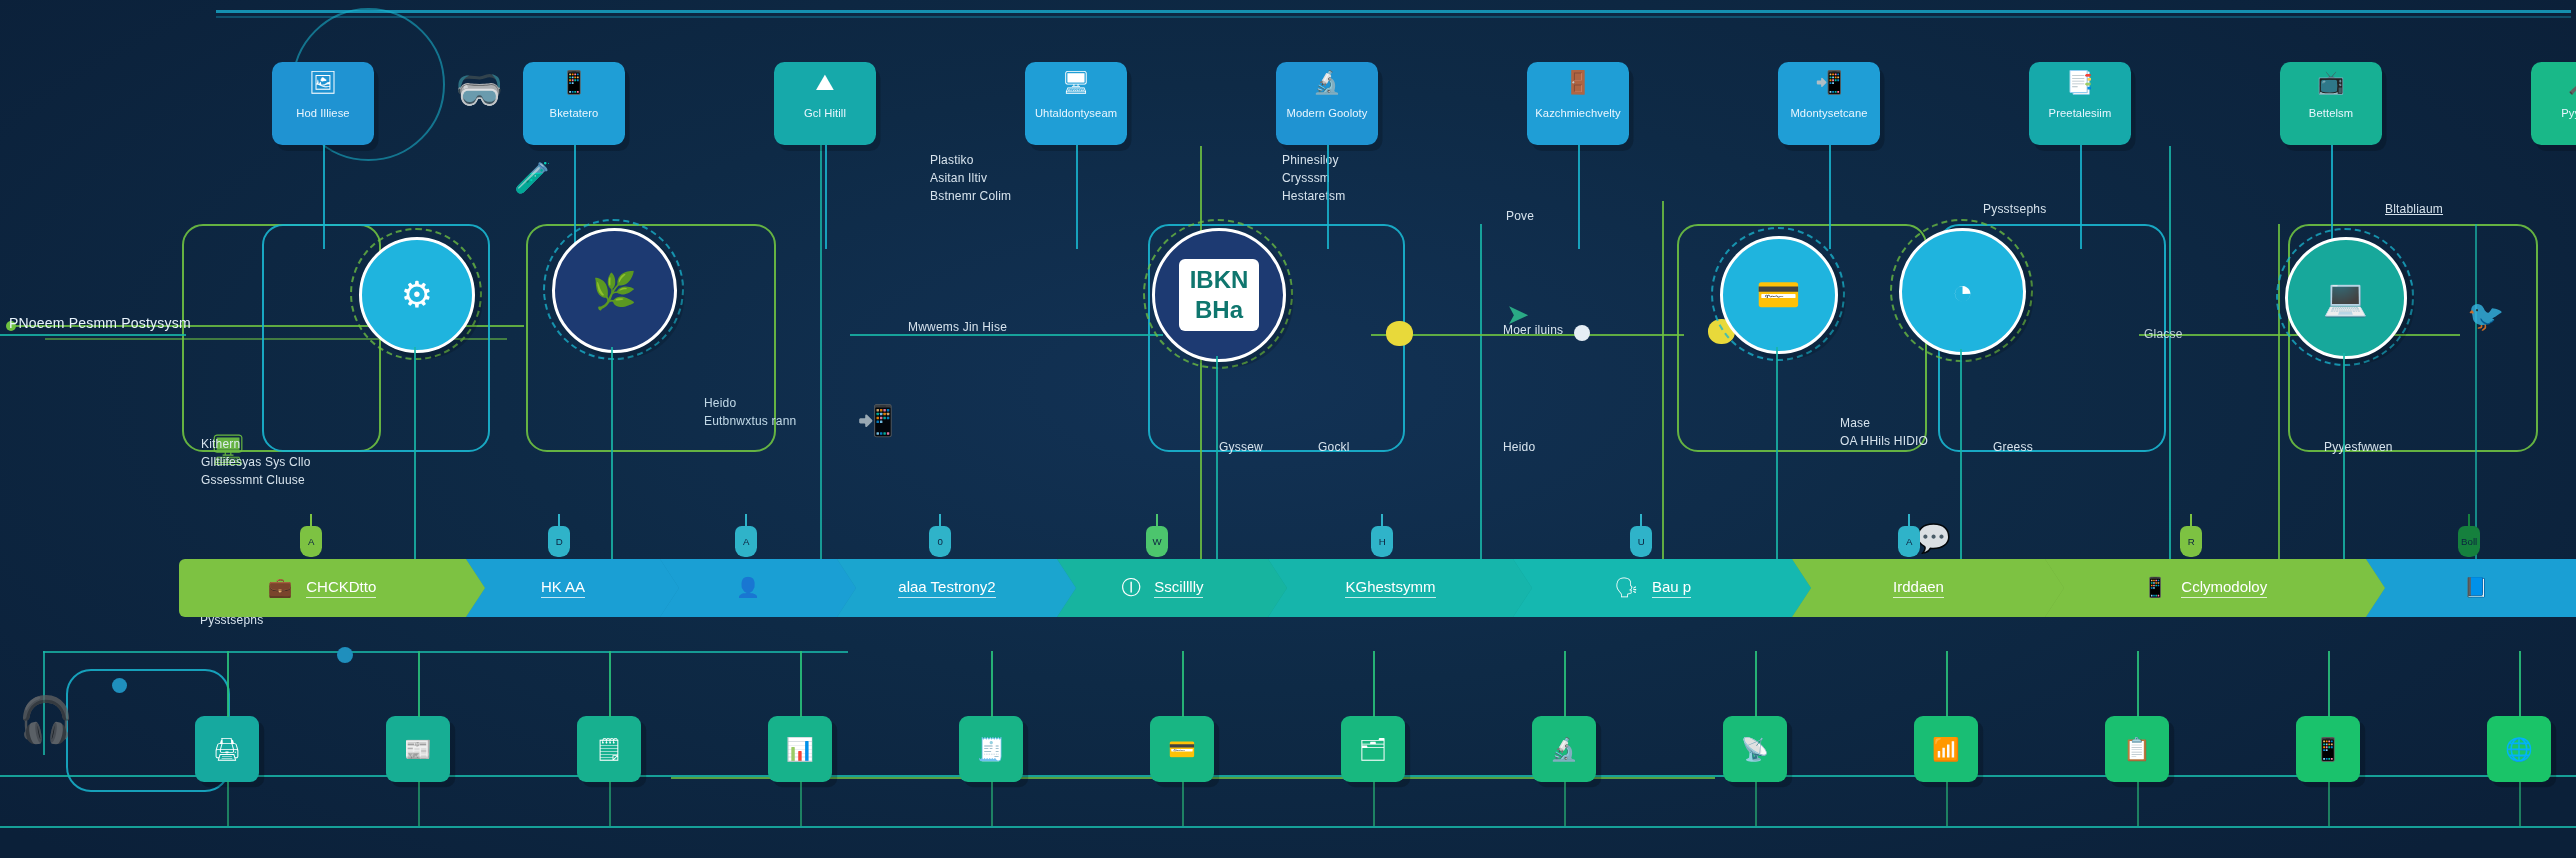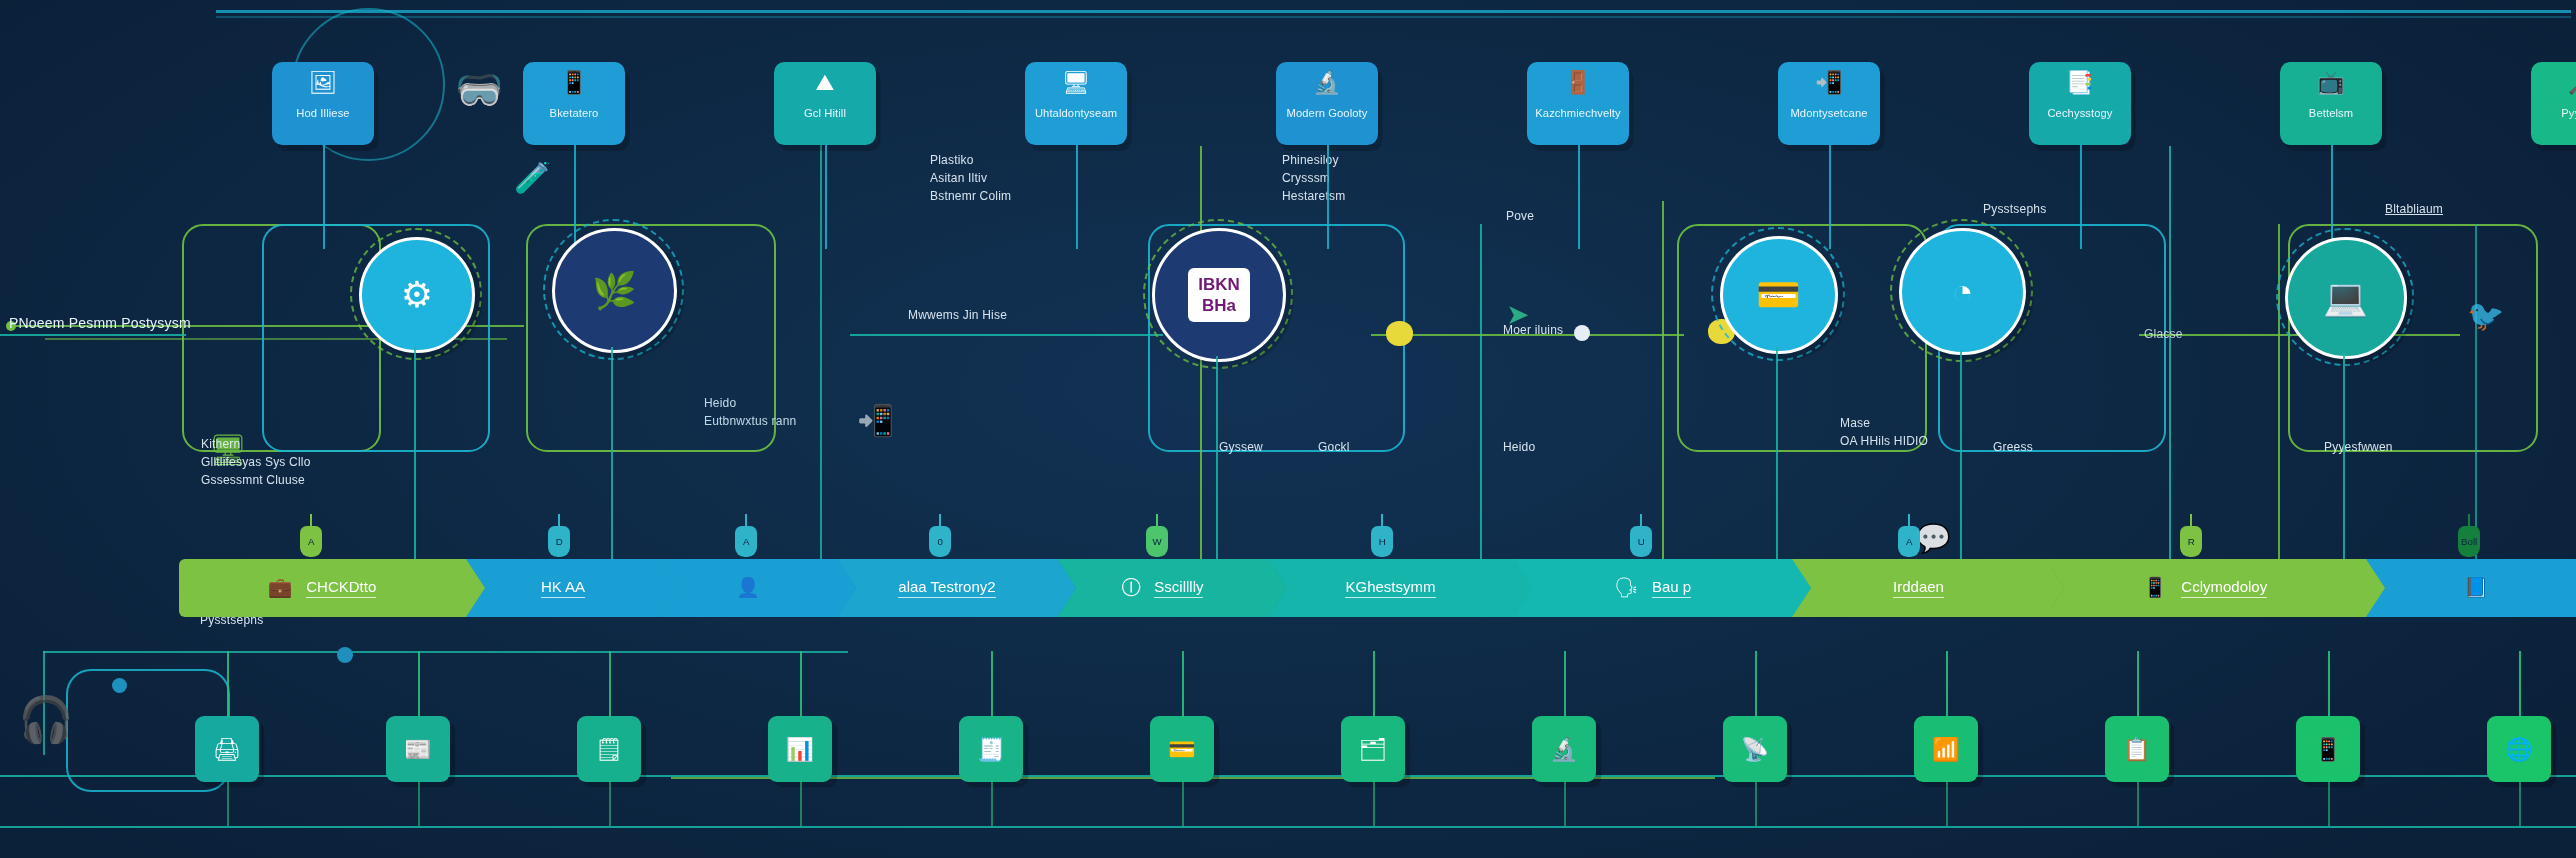--- a/index.html
+++ b/index.html
@@ -128,21 +128,21 @@
   <div class="lab" style="left:9px;top:313px;">PNoeem Pesmm Postysysm</div>
   <div class="lab sm" style="left:201px;top:435px;">Kithern
 Glltlifesyas Sys Cllo
 Gssessmnt Cluuse</div>
   <div class="lab sm" style="left:930px;top:151px;">Plastiko
 Asitan Iltiv
 Bstnemr Colim</div>
   <div class="lab sm" style="left:1282px;top:151px;">Phinesiloy
 Crysssm
 Hestaretsm</div>
-  <div class="lab sm" style="left:908px;top:306px;">Mwwems Jin Hise</div>
+  <div class="lab sm" style="left:908px;top:318px;">Mwwems Jin Hise</div>
   <div class="lab sm" style="left:1219px;top:438px;">Gyssew</div>
   <div class="lab sm" style="left:1318px;top:438px;">Gockl</div>
   <div class="lab sm" style="left:1506px;top:207px;">Pove</div>
   <div class="lab sm" style="left:1503px;top:321px;">Moer iluins</div>
   <div class="lab sm" style="left:1503px;top:438px;">Heido</div>
   <div class="lab sm" style="left:1983px;top:200px;">Pysstsephs</div>
   <div class="lab sm" style="left:1840px;top:414px;">Mase
 OA HHils HIDIO</div>
   <div class="lab sm" style="left:1993px;top:438px;">Greess</div>
   <div class="lab sm" style="left:2144px;top:325px;opacity:.8;">Glacse</div>
@@ -183,21 +183,21 @@
         <div class="cl">Kazchmiechvelty</div>
       </div>
       <div class="stem" style="left: 1578px; top: 145px; height: 104px;"></div>
       <div class="card" style="left: 1778px; background: rgb(31, 158, 214);">
         <div class="gl">📲</div>
         <div class="cl">Mdontysetcane</div>
       </div>
       <div class="stem" style="left: 1829px; top: 145px; height: 104px;"></div>
       <div class="card" style="left: 2029px; background: rgb(22, 169, 170);">
         <div class="gl">📑</div>
-        <div class="cl">Cechysstogy</div>
+        <div class="cl">Preetalesiim</div>
       </div>
       <div class="stem" style="left: 2080px; top: 145px; height: 104px;"></div>
       <div class="card" style="left: 2280px; background: rgb(23, 176, 148);">
         <div class="gl">📺</div>
         <div class="cl">Bettelsm</div>
       </div>
       <div class="stem" style="left: 2331px; top: 145px; height: 104px;"></div>
       <div class="card" style="left: 2531px; background: rgb(25, 184, 136);">
         <div class="gl">🔎</div>
         <div class="cl">Pyyerpg</div>
@@ -210,21 +210,21 @@
         <div class="ng">⚙</div>
       </div>
       <div class="wire v teal" style="left: 414px; top: 347px; height: 212px;"></div>
       <div class="halo t" style="left: 543px; top: 219px; width: 137px; height: 137px;"></div>
       <div class="node dark" style="left: 552px; top: 228px; width: 119px; height: 119px; background: rgb(29, 58, 114);">
         <div class="ng">🌿</div>
       </div>
       <div class="wire v teal" style="left: 611px; top: 347px; height: 212px;"></div>
       <div class="halo" style="left: 1143px; top: 219px; width: 146px; height: 146px;"></div>
       <div class="node dark" style="left: 1152px; top: 228px; width: 128px; height: 128px; background: rgb(29, 58, 114);">
-        <div style="background: rgb(255, 255, 255); color: #701a75; border-radius: 6px; padding: 6px 10.4px; font-size: 17px; font-weight: bold; line-height: 1.25; text-align: center; white-space: pre-line;">IBKN
+        <div style="background: rgb(255, 255, 255); color: #0f766e; border-radius: 6px; padding: 6px 10.4px; font-size: 24px; font-weight: bold; line-height: 1.25; text-align: center; white-space: pre-line;">IBKN
 BHa</div>
       </div>
       <div class="wire v teal" style="left: 1216px; top: 356px; height: 203px;"></div>
       <div class="halo t" style="left: 1711px; top: 227px; width: 130px; height: 130px;"></div>
       <div class="node" style="left: 1720px; top: 236px; width: 112px; height: 112px; background: rgb(31, 180, 222);">
         <div class="ng">💳</div>
       </div>
       <div class="wire v teal" style="left: 1776px; top: 347px; height: 212px;"></div>
       <div class="halo" style="left: 1890px; top: 219px; width: 139px; height: 139px;"></div>
       <div class="node" style="left: 1899px; top: 228px; width: 121px; height: 121px; background: rgb(31, 180, 222);">

